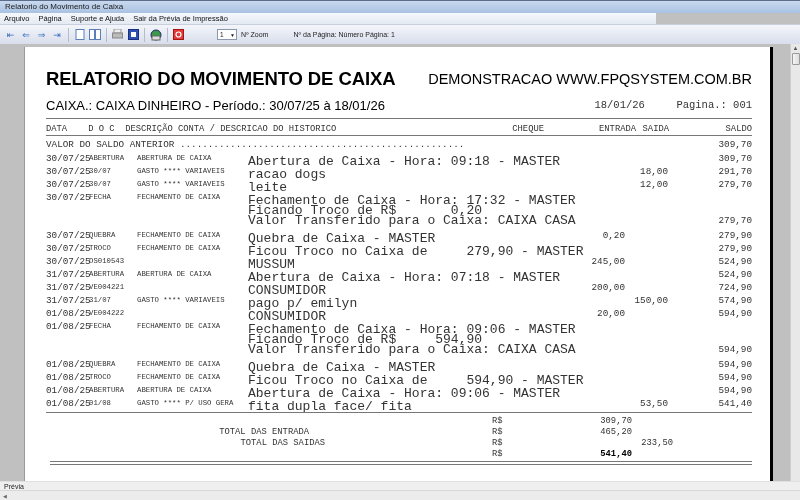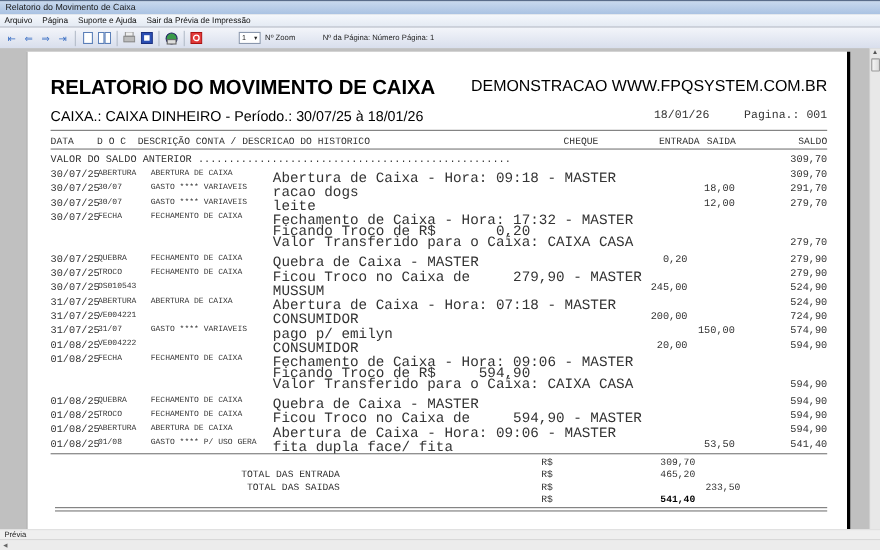--- a/index.html
+++ b/index.html
@@ -1,18 +1,18 @@
 <!DOCTYPE html>
 <html><head>
 <meta charset="utf-8">
 <style>
   * { box-sizing: border-box; margin: 0; padding: 0; }
   html, body { width: 800px; height: 500px; overflow: hidden; background: #c0c0c0; font-family: "Liberation Sans", sans-serif; }
   .titlebar { position: absolute; left: 0; top: 0; width: 800px; height: 13px; background: linear-gradient(#c9d9ee, #a9c2e2); border-top: 1px solid #5a6d8a; font-size: 8px; line-height: 12px; padding-left: 5px; color: #1a1a1a; }
-  .menubar { position: absolute; left: 0; top: 13px; width: 800px; height: 11px; background: linear-gradient(#f5f8fc, #e4eaf3); font-size: 7.5px; line-height: 11px; color: #111; display: flex; padding-left: 4px; }
+  .menubar { position: absolute; left: 0; top: 13px; width: 656px; height: 11px; background: linear-gradient(#f5f8fc, #e4eaf3); font-size: 7.5px; line-height: 11px; color: #111; display: flex; padding-left: 4px; }
   .menubar span { margin-right: 9px; cursor: default; }
   .toolbar { position: absolute; left: 0; top: 24px; width: 800px; height: 20px; background: linear-gradient(#f3f5fa, #d8deec); border-top: 1px solid #c8d0de; display: flex; align-items: center; padding-left: 4px; font-size: 7px; color: #222; }
   .tb-btn { width: 13px; height: 13px; display: inline-flex; align-items: center; justify-content: center; margin-right: 2.5px; font-size: 9px; color: #3b6fc4; }
   .tb-sep { width: 1px; height: 14px; background: #b4bcc9; margin: 0 4px 0 2px; }
   .zoom-select { margin-left: 30px; width: 20px; height: 11px; border: 1px solid #8a97ad; background: #fff; font-size: 6.5px; display: flex; align-items: center; justify-content: space-between; padding: 0 1px 0 2px; }
   .zoom-label { margin-left: 4px; }
   .page-label { margin-left: 25px; }
   .viewport { position: absolute; left: 0; top: 44px; width: 790px; height: 437px; background: #c0c0c0; overflow: hidden; }
   .page { position: absolute; left: 24px; top: 3px; width: 749px; height: 460px; background: #fff; border-right: 3px solid #000; border-bottom: 3px solid #000; border-left: 1px solid #999; }
   .vscroll { position: absolute; left: 790px; top: 44px; width: 10px; height: 437px; background: #e8e8e8; border-left: 1px solid #cfcfcf; }
@@ -137,21 +137,21 @@
           <div class="row" style="top: 274px; height: 38px;"><span class="c c-date">01/08/25</span><span class="c c-doc">FECHA</span><span class="c c-conta">FECHAMENTO DE CAIXA</span><span class="c c-hist" style="top:1px !important;">Fechamento de Caixa - Hora: 09:06 - MASTER</span><span class="c c-hist" style="top:11px !important;">Ficando Troco de R$     594,90</span><span class="c c-hist" style="top:21px !important;">Valor Transferido para o Caixa: CAIXA CASA</span><span class="c c-ent" style="top: 0px;"></span><span class="c c-sai" style="top: 0px;"></span><span class="c c-sal" style="top: 23px;">594,90</span></div>
           <div class="row" style="top: 312px; height: 13px;"><span class="c c-date">01/08/25</span><span class="c c-doc">QUEBRA</span><span class="c c-conta">FECHAMENTO DE CAIXA</span><span class="c c-hist" style="top:1px !important;">Quebra de Caixa - MASTER</span><span class="c c-ent" style="top: 0px;"></span><span class="c c-sai" style="top: 0px;"></span><span class="c c-sal" style="top: 0px;">594,90</span></div>
           <div class="row" style="top: 325px; height: 13px;"><span class="c c-date">01/08/25</span><span class="c c-doc">TROCO</span><span class="c c-conta">FECHAMENTO DE CAIXA</span><span class="c c-hist" style="top:1px !important;">Ficou Troco no Caixa de     594,90 - MASTER</span><span class="c c-ent" style="top: 0px;"></span><span class="c c-sai" style="top: 0px;"></span><span class="c c-sal" style="top: 0px;">594,90</span></div>
           <div class="row" style="top: 338px; height: 13px;"><span class="c c-date">01/08/25</span><span class="c c-doc">ABERTURA</span><span class="c c-conta">ABERTURA DE CAIXA</span><span class="c c-hist" style="top:1px !important;">Abertura de Caixa - Hora: 09:06 - MASTER</span><span class="c c-ent" style="top: 0px;"></span><span class="c c-sai" style="top: 0px;"></span><span class="c c-sal" style="top: 0px;">594,90</span></div>
           <div class="row" style="top: 351px; height: 13px;"><span class="c c-date">01/08/25</span><span class="c c-doc">01/08</span><span class="c c-conta">GASTO **** P/ USO GERA</span><span class="c c-hist" style="top:1px !important;">fita dupla face/ fita</span><span class="c c-ent" style="top: 0px;"></span><span class="c c-sai" style="top: 0px;">53,50</span><span class="c c-sal" style="top: 0px;">541,40</span></div>
         </div>
       <div class="hr" id="hr-bottom" style="top: 365px;"></div>
       <div id="totals">
           <div class="tot" style="top: 369px;"><span class="c" style="left: 446px;">R$</span><span class="c" style="right: 120px;">309,70</span><span class="c" style="right: 79px;"></span></div>
           <div class="tot" style="top: 380px;"><span class="c" style="right: 443px;">TOTAL DAS ENTRADA</span><span class="c" style="left: 446px;">R$</span><span class="c" style="right: 120px;">465,20</span><span class="c" style="right: 79px;"></span></div>
-          <div class="tot" style="top: 391px;"><span class="c" style="right: 443px; text-align: right;">TOTAL DAS SAIDAS</span><span class="c" style="left: 446px;">R$</span><span class="c" style="right: 120px;"></span><span class="c" style="right: 79px; margin-left: 40px;">233,50</span></div>
+          <div class="tot" style="top: 391px;"><span class="c" style="right: 427px; text-align: right;">TOTAL DAS SAIDAS</span><span class="c" style="left: 446px;">R$</span><span class="c" style="right: 120px;"></span><span class="c" style="right: 79px; margin-left: 40px;">233,50</span></div>
           <div class="tot" style="top: 402px;"><span class="c" style="left: 446px;">R$</span><span class="c bold" style="right: 120px;">541,40</span><span class="c" style="right: 79px;"></span></div>
         </div>
       <div class="hr" id="hr-end1" style="top: 414px; left: 4px; width: 702px;"></div>
     <div class="hr" style="top: 417px; left: 4px; width: 702px;"></div>
       </div>
   </div>
 </div>
 
 <div class="vscroll">
   <div class="arrow">▲</div>

